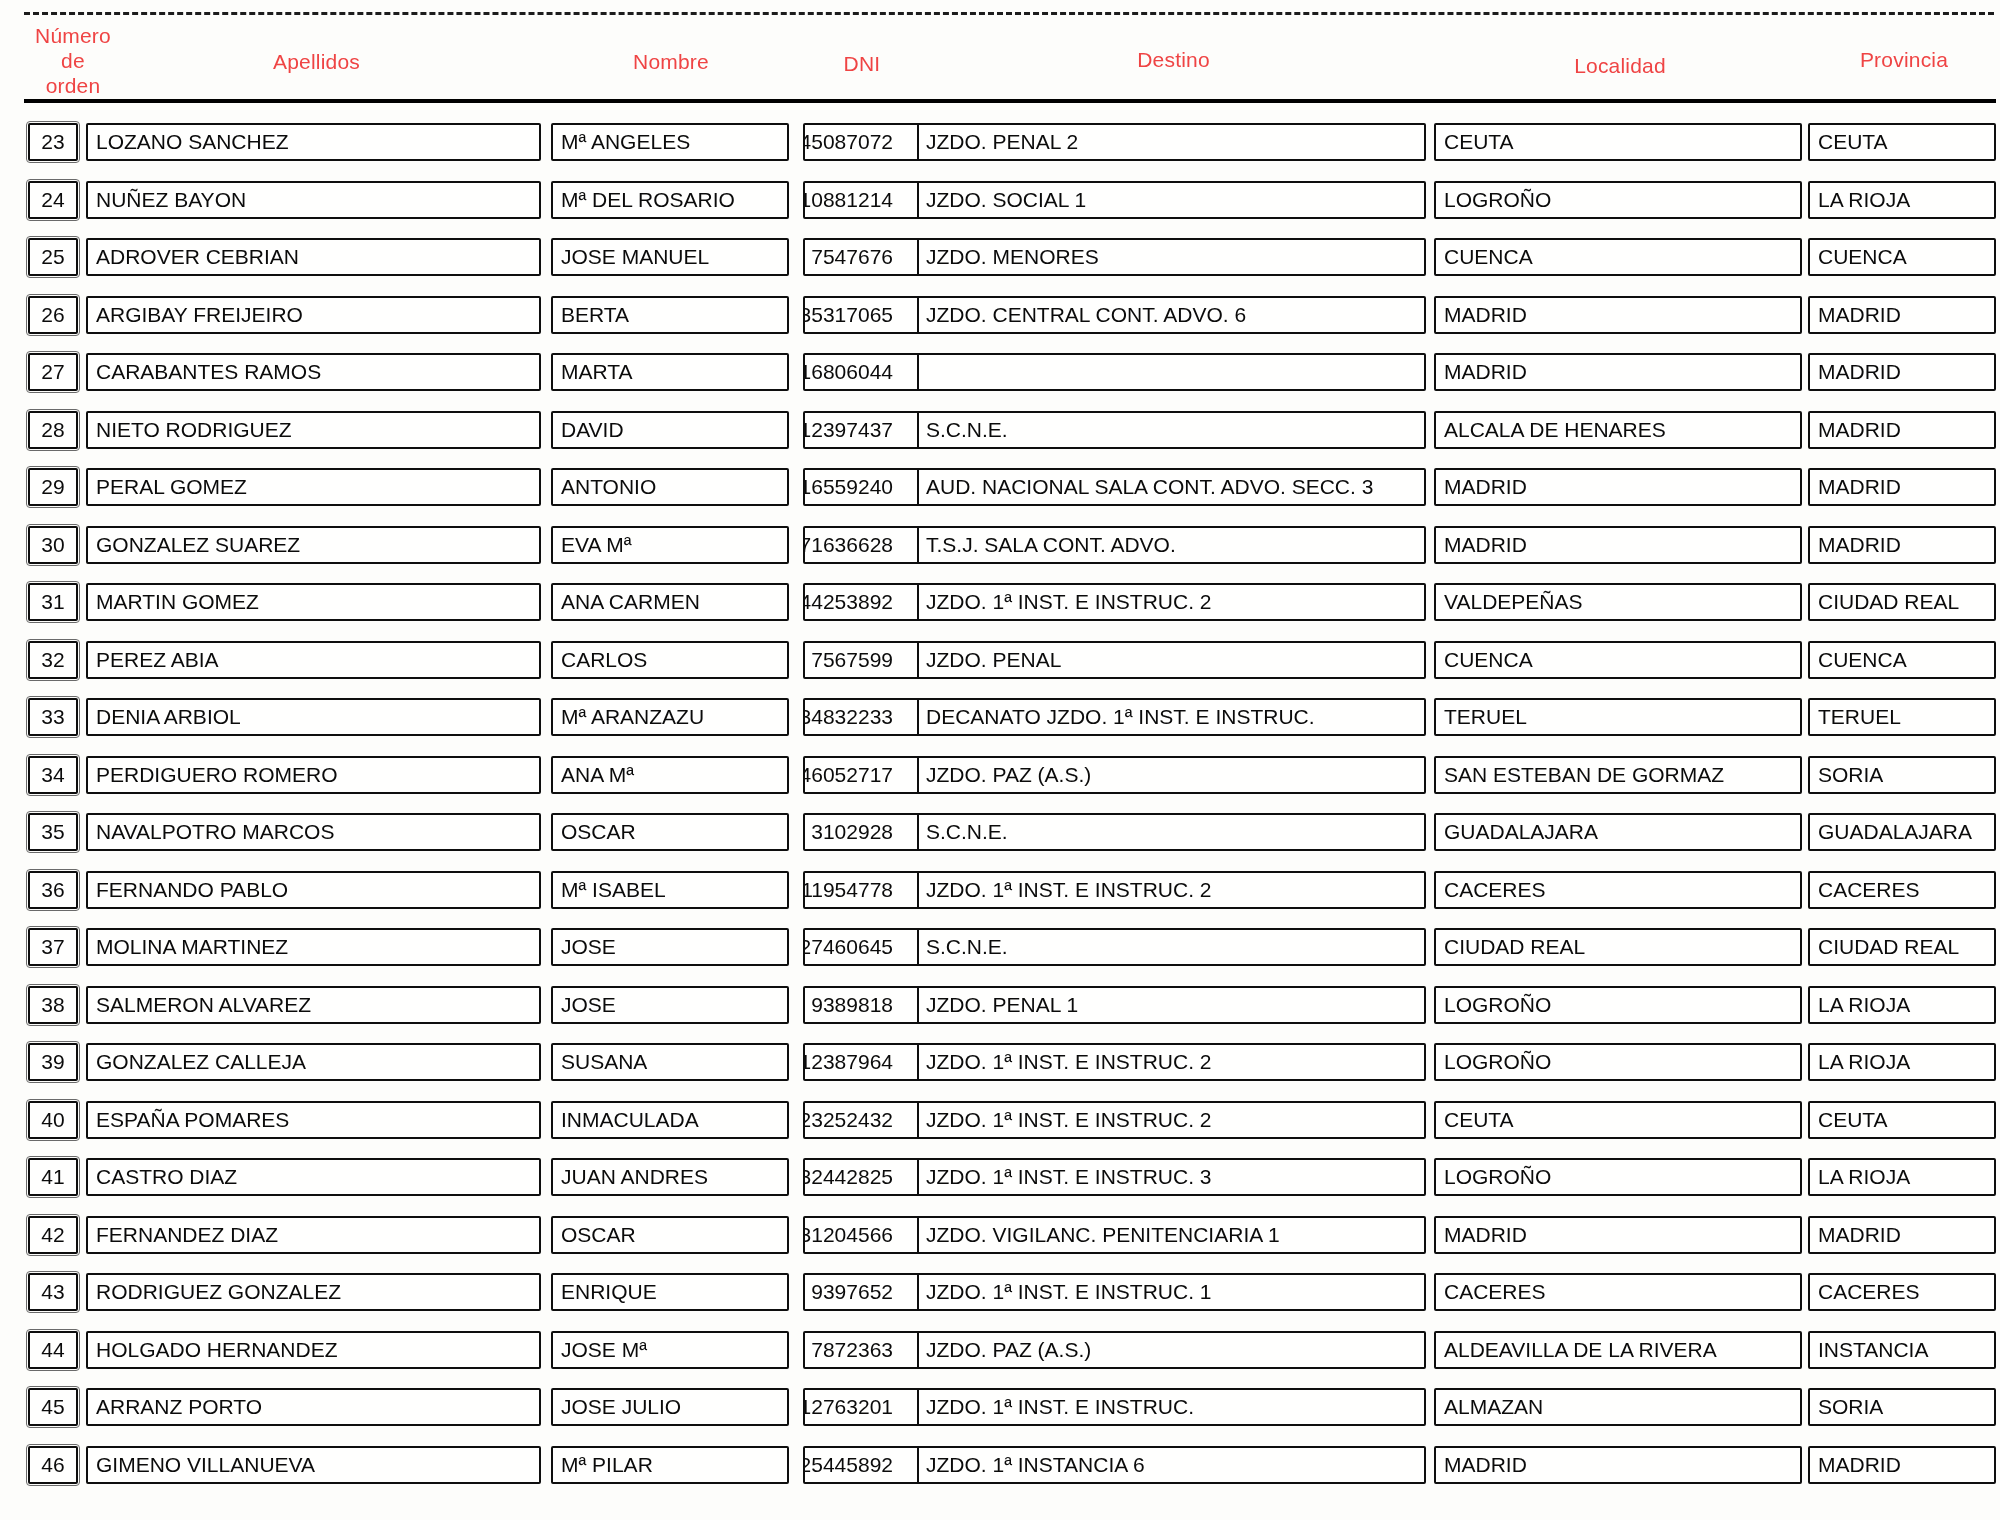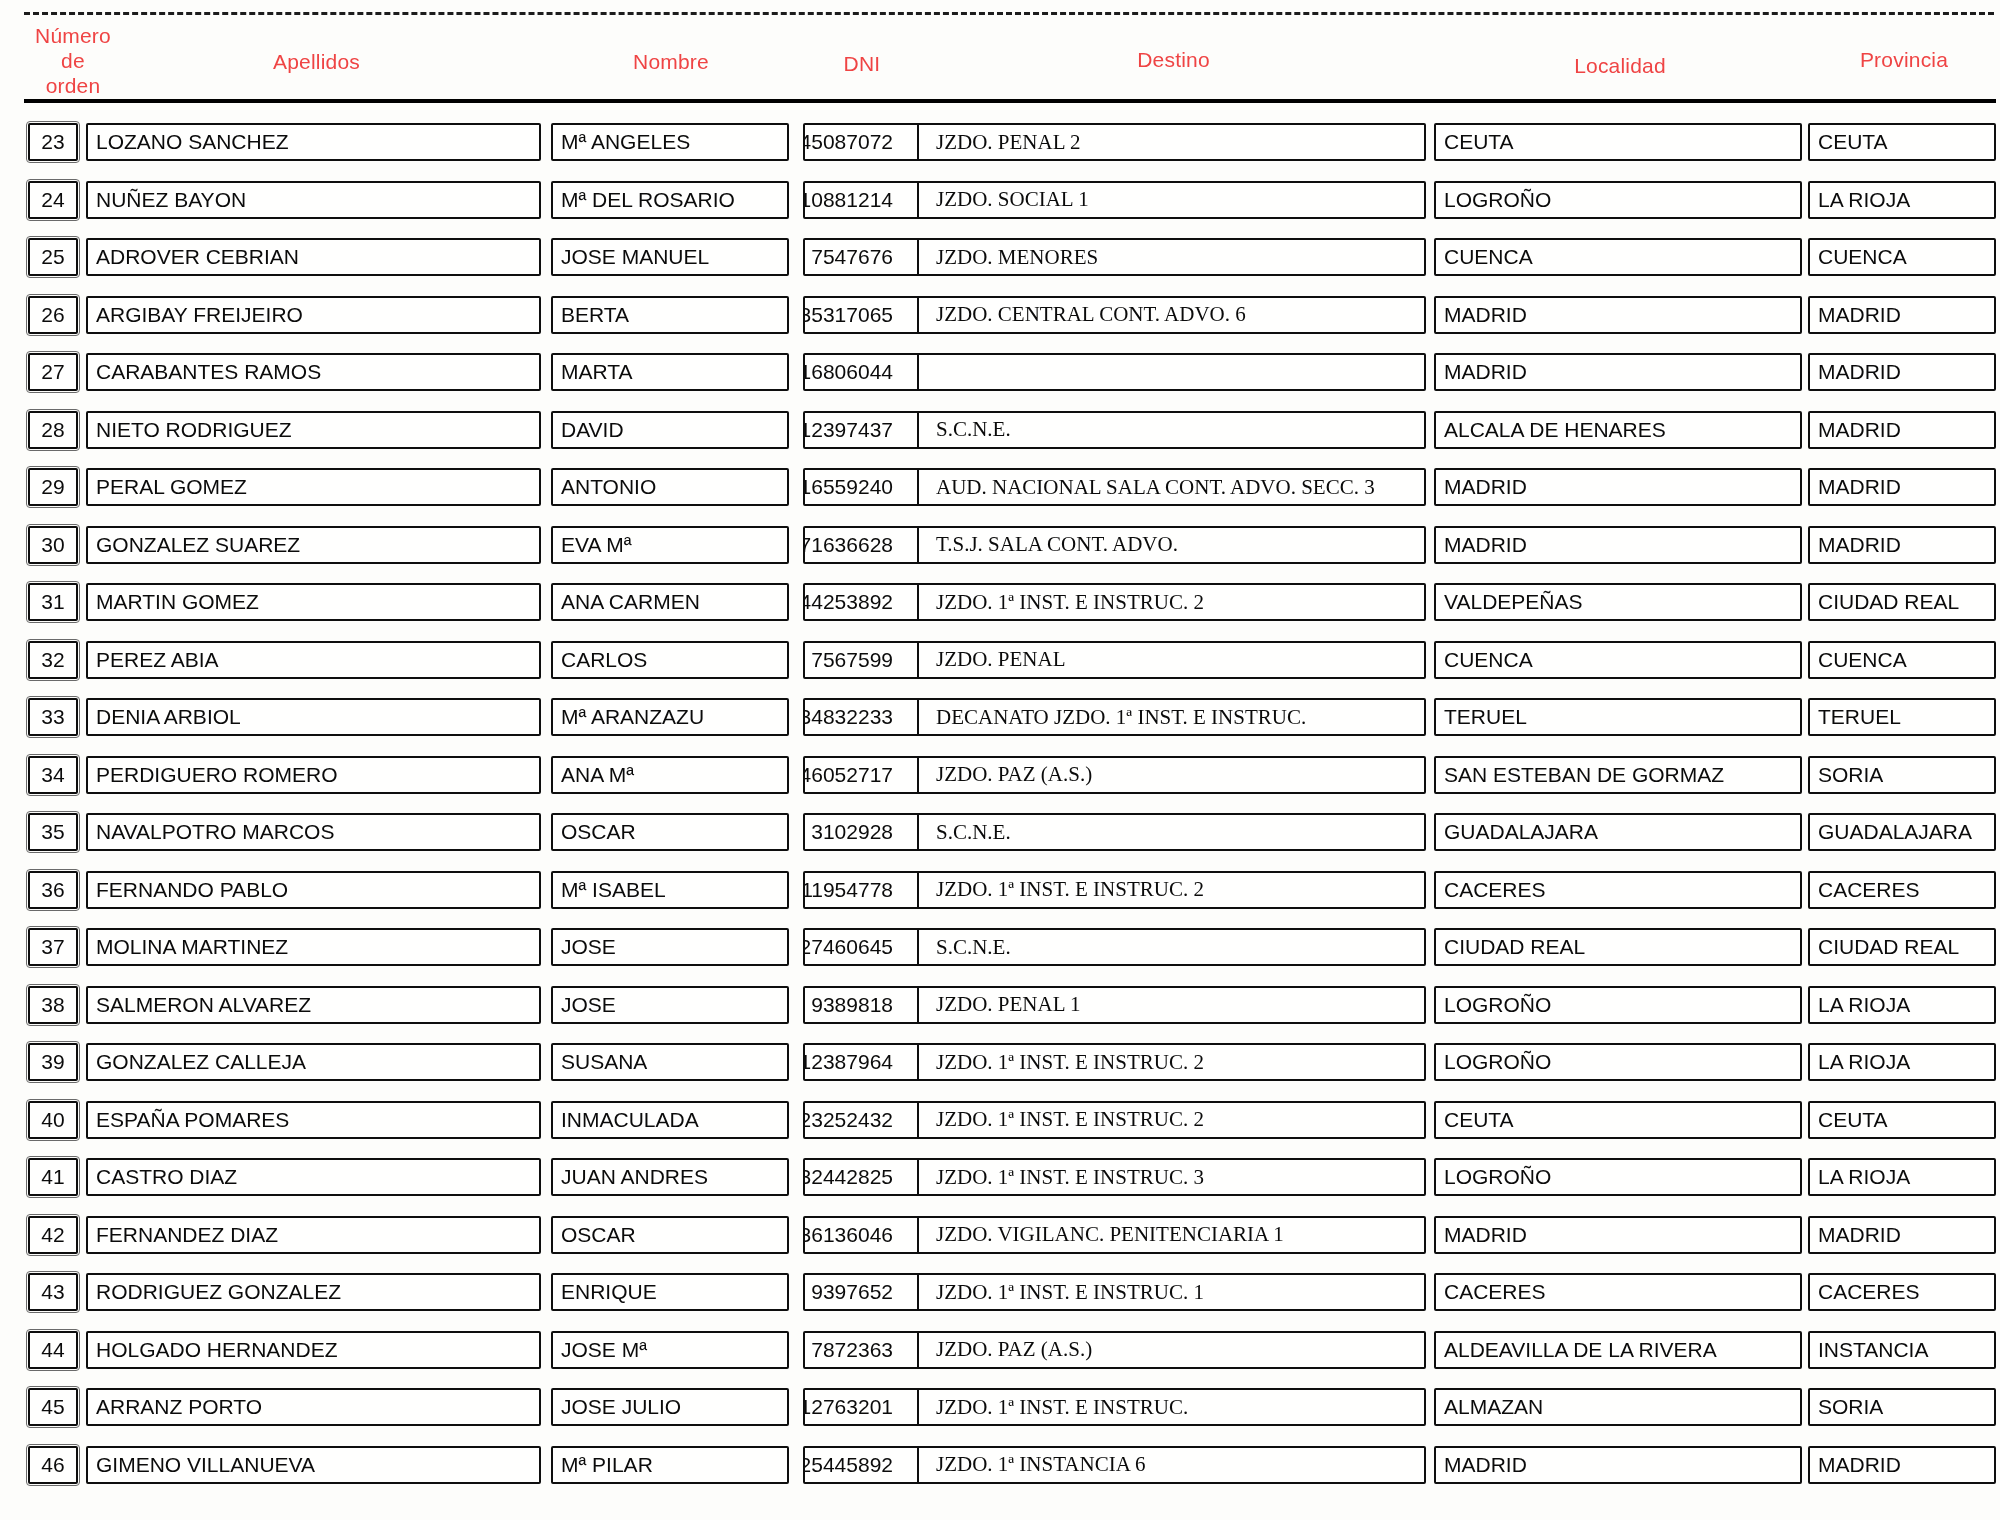--- a/index.html
+++ b/index.html
@@ -77,22 +77,22 @@
   .c-dnidest   { width: 623px; margin-right: 8px; padding: 0; }
   .dni {
     width: 114px; height: 100%;
     display: flex; align-items: center; justify-content: flex-end;
     padding-right: 24px;
     border-right: 2px solid #0e0e0e;
   }
   .destino {
     flex: 1; height: 100%;
     display: flex; align-items: center;
-    padding-left: 17px;
-    overflow: hidden; white-space: nowrap; font-family: Liberation Serif, serif;
+    padding-left: 7px;
+    overflow: hidden; white-space: nowrap;
   }
   .c-localidad { width: 368px; margin-right: 6px; }
   .c-provincia { width: 188px; }
 </style>
 </head>
 <body>
 
 <div class="page">
 
   <div class="top-rule"></div>
@@ -533,21 +533,21 @@
     <div class="cell c-orden">
       <span>42</span>
     </div>
     <div class="cell c-apellidos">
       <span>FERNANDEZ DIAZ</span>
     </div>
     <div class="cell c-nombre">
       <span>OSCAR</span>
     </div>
     <div class="cell c-dnidest">
-      <span class="dni">36136046</span>
+      <span class="dni">31204566</span>
       <span class="destino">JZDO. VIGILANC. PENITENCIARIA 1</span>
     </div>
     <div class="cell c-localidad">
       <span>MADRID</span>
     </div>
     <div class="cell c-provincia">
       <span>MADRID</span>
     </div>
   </div>
 

